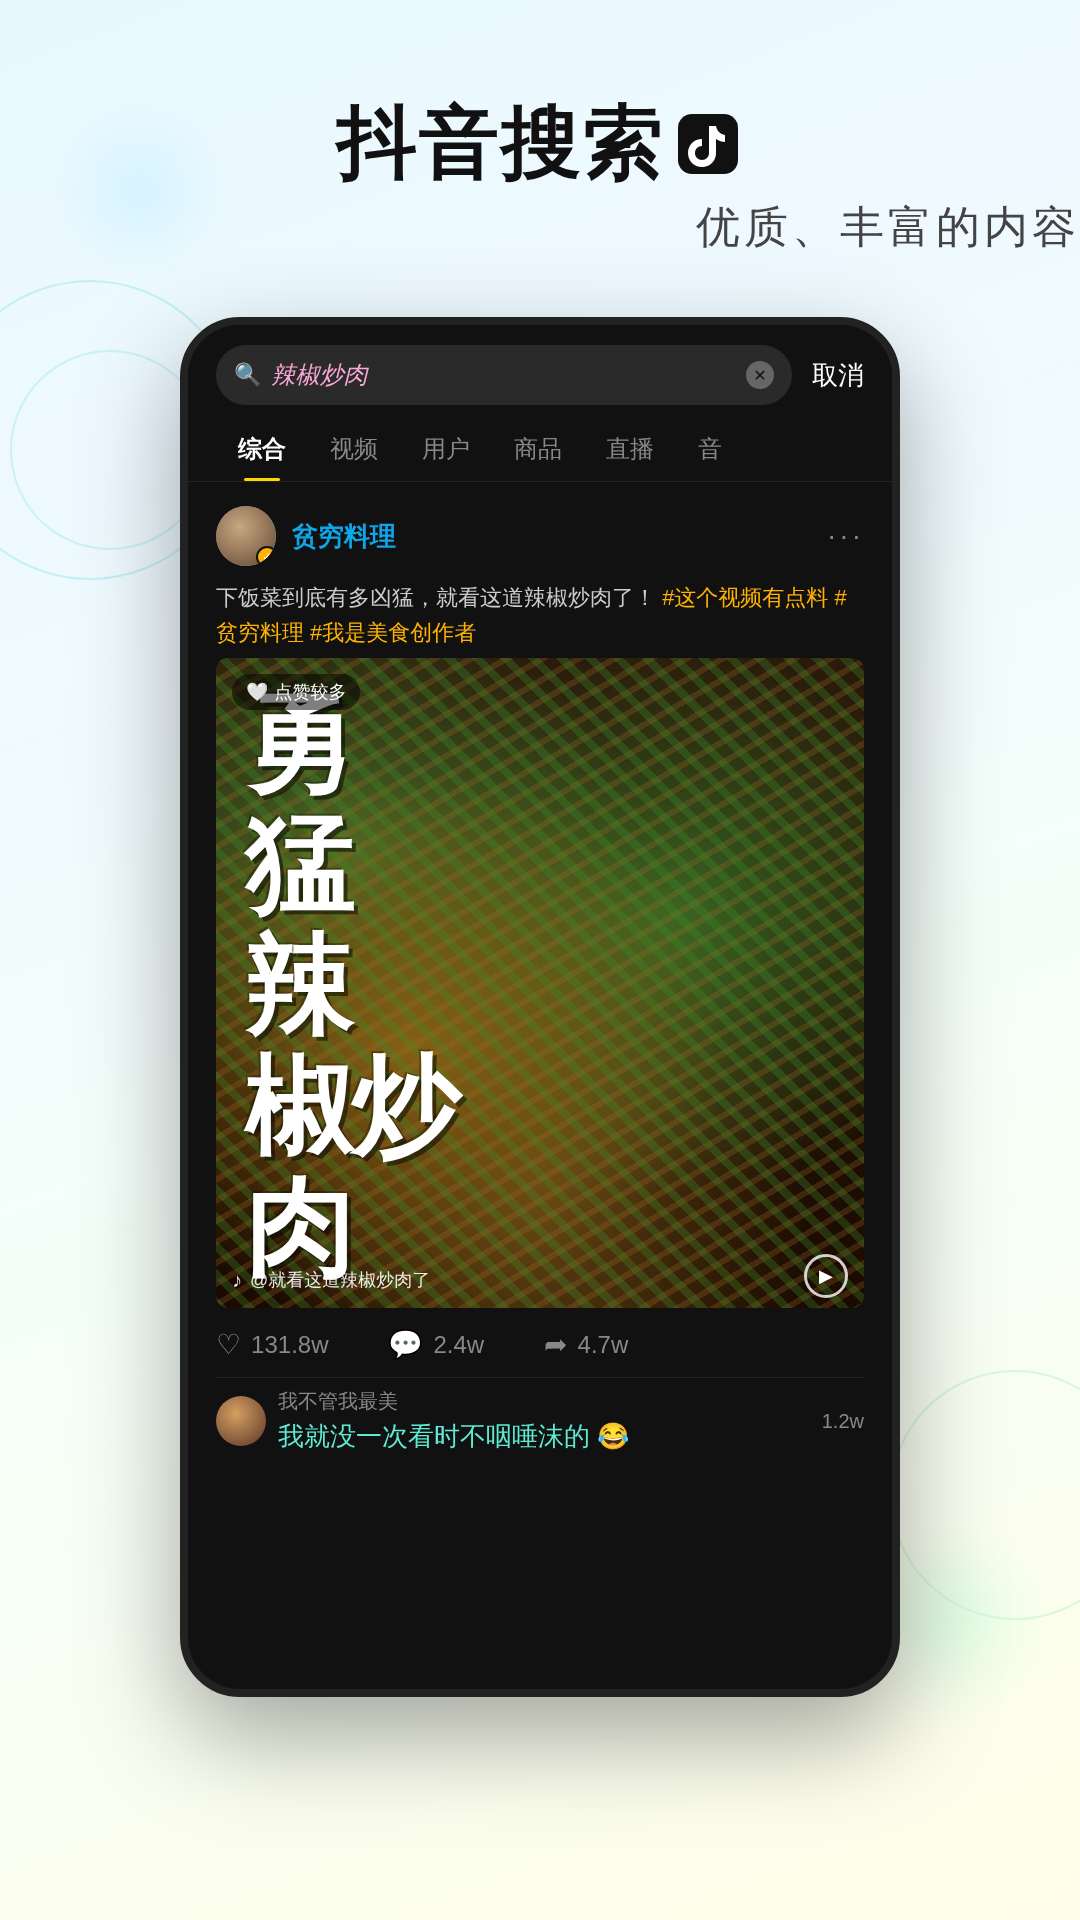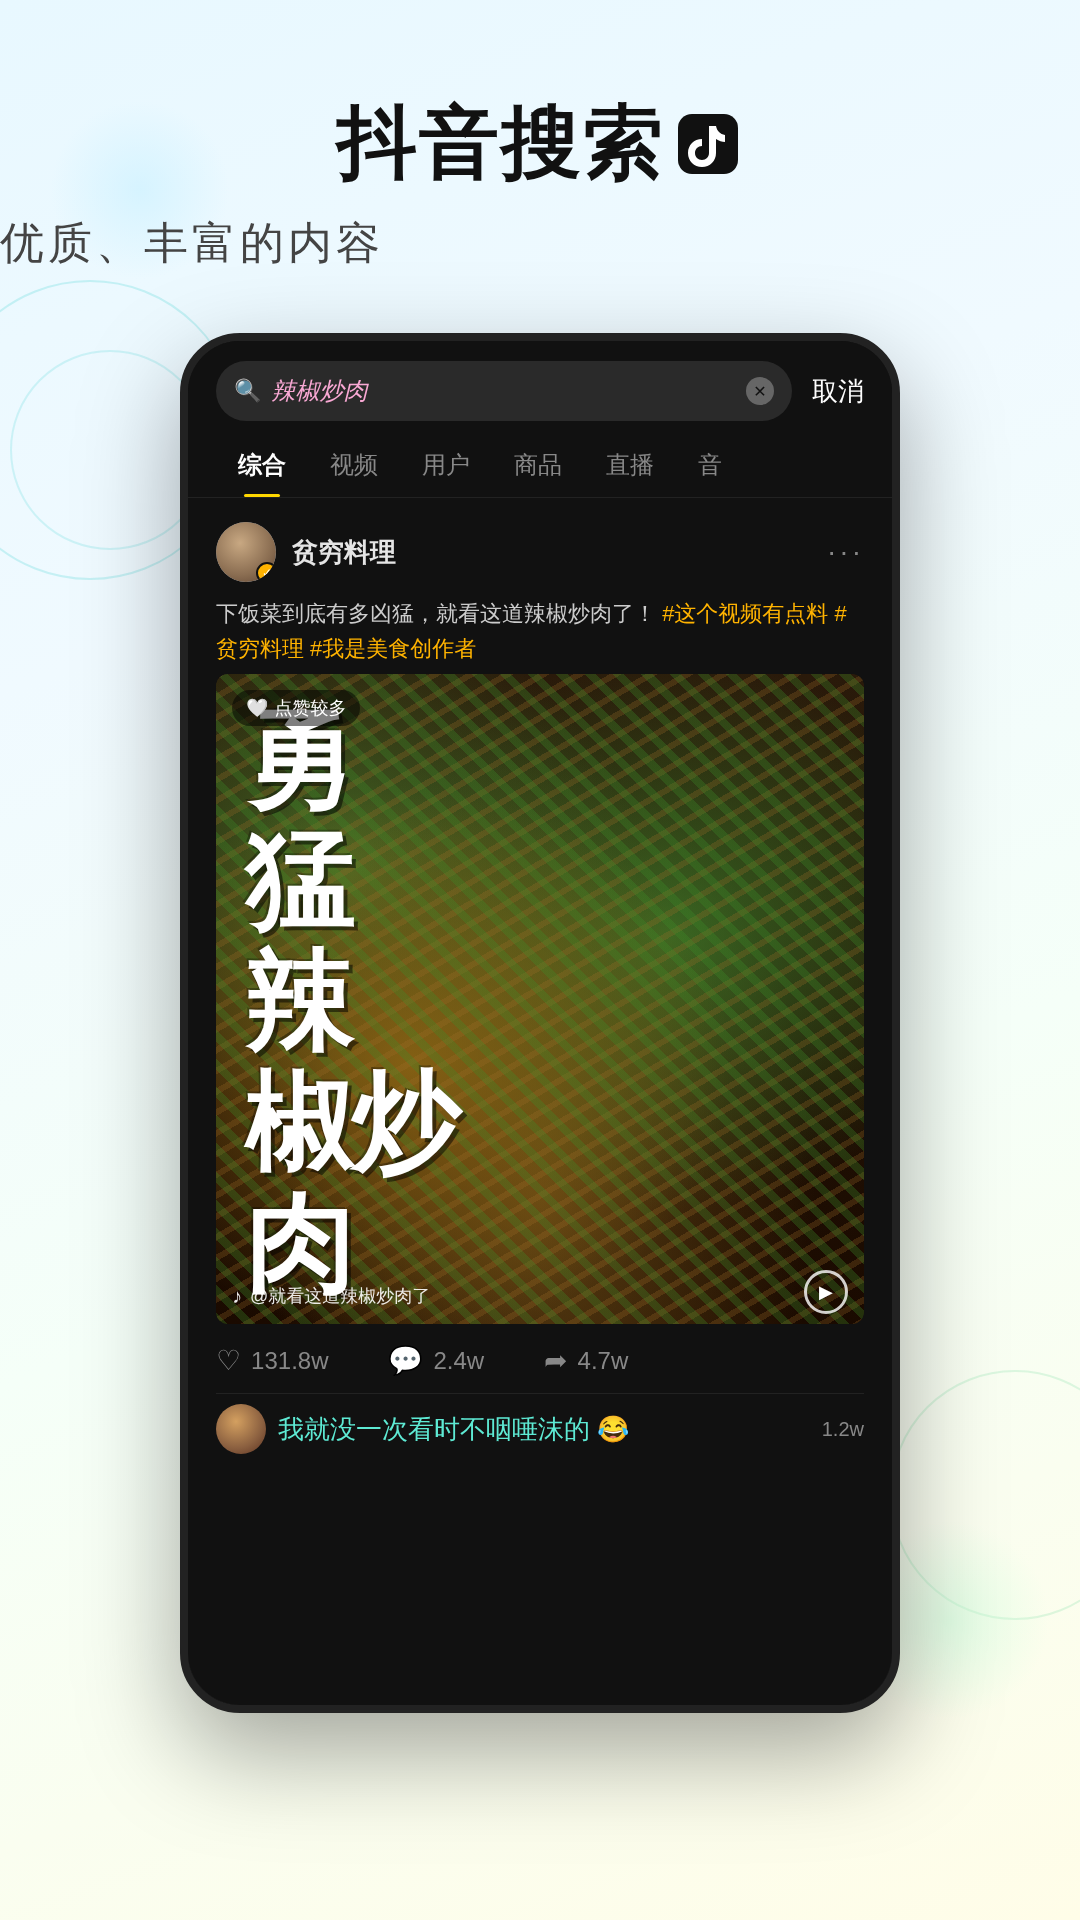--- a/index.html
+++ b/index.html
@@ -44,21 +44,21 @@
     .bg-blob-right {
       position: absolute;
       width: 200px; height: 200px;
       background: radial-gradient(circle, rgba(200, 255, 220, 0.5) 0%, transparent 70%);
       border-radius: 50%;
       bottom: 200px; right: 30px;
     }
 
     
     .header {
-      text-align: left;
+      text-align: right;
       padding-top: 90px;
       padding-bottom: 30px;
       position: relative;
       z-index: 2;
     }
     .header-title {
       font-size: 80px;
       font-weight: 900;
       color: #111;
       letter-spacing: 2px;
@@ -74,21 +74,20 @@
       align-items: center;
       justify-content: center;
     }
     .tiktok-logo svg {
       width: 60px;
       height: 60px;
     }
     .header-subtitle {
       font-size: 44px;
       color: #444;
-      margin-top: 16px;
       font-weight: 400;
       letter-spacing: 4px;
     }
 
     
     .phone-container {
       display: flex;
       justify-content: center;
       align-items: flex-start;
       margin-top: 30px;
@@ -229,21 +228,21 @@
       border-radius: 50%;
       display: flex;
       align-items: center;
       justify-content: center;
       font-size: 12px;
       color: white;
       border: 2px solid #111;
     }
     .username {
       font-size: 26px;
-      color: #e5e5e5;
+      color: #0ea5e9;
       font-weight: 600;
     }
     .more-btn {
       margin-left: auto;
       color: #888;
       font-size: 28px;
       letter-spacing: 3px;
     }
 
     
@@ -530,20 +529,21 @@
           </div>
           <div class="eng-item">
             <span class="eng-icon">➦</span>
             <span>4.7w</span>
           </div>
         </div>
 
         <div class="comment-row">
           <div class="comment-avatar"></div>
           <div class="comment-content">
+            <div class="comment-user">我不管我最美</div>
             <div class="comment-text">我就没一次看时不咽唾沫的 😂</div>
           </div>
           <div class="comment-likes">1.2w</div>
         </div>
 
       </div>
     </div>
   </div>
 </div>
 

